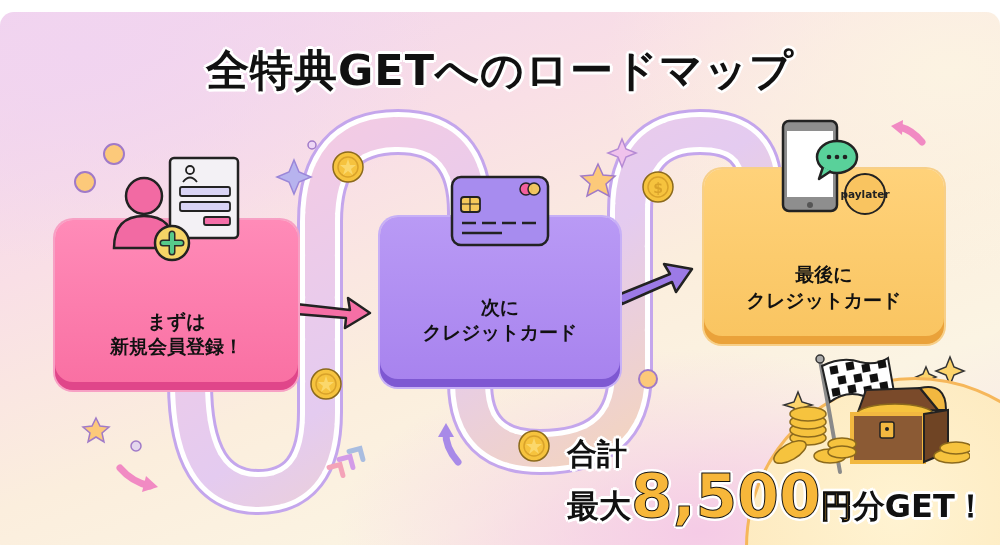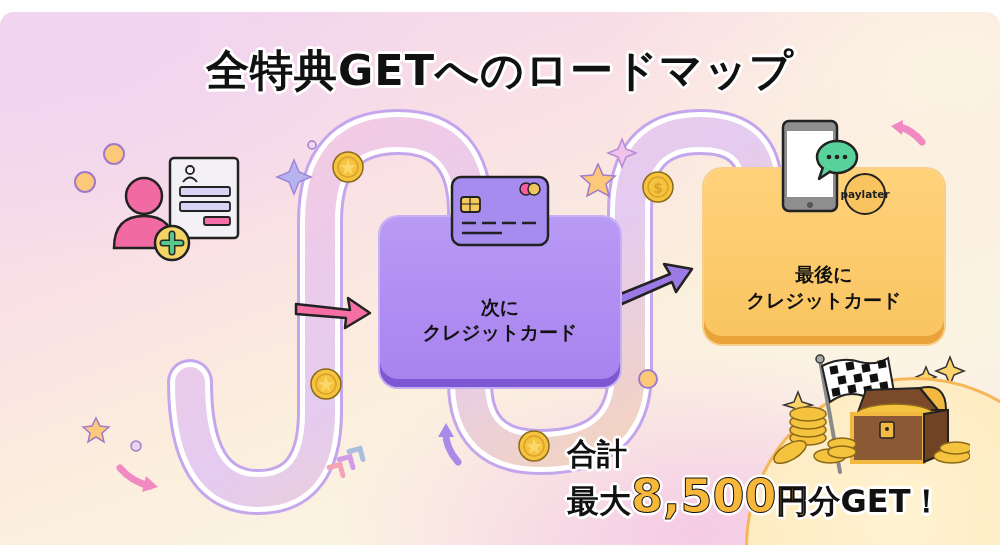--- a/index.html
+++ b/index.html
@@ -30,21 +30,21 @@
   .card-3 { left: 704px; top: 157px; width: 240px; height: 175px; background: linear-gradient(#ffd27a, #f9c460); box-shadow: inset 0 -8px 0 #eaa23a, 0 0 0 2px #f7cf88; }
   .card-1 .text { margin-top: 58px; }
   .card-2 .text { margin-top: 36px; }
   .card-3 .text { margin-top: 62px; }
   .total {
     position: absolute; left: 567px; top: 424px; font-weight: 700; color: #111;
     text-shadow: 3px 0 0 #fff, -3px 0 0 #fff, 0 3px 0 #fff, 0 -3px 0 #fff, 2px 2px 0 #fff, -2px -2px 0 #fff, 2px -2px 0 #fff, -2px 2px 0 #fff;
   }
   .total .l1 { font-size: 30px; line-height: 36px; display: block; }
   .total .l2 { font-size: 32px; line-height: 48px; display: block; white-space: nowrap; }
-  .total .amount { font-size: 46px; color: #f7b73a; margin-top: 48px; -webkit-text-stroke: 1px #111; }
+  .total .amount { font-size: 60px; color: #f7b73a; margin-top: 48px; -webkit-text-stroke: 1px #111; }
   .total .yen { font-size: 32px; color: #f7b73a; -webkit-text-stroke: 1px #111; }
   .reward-circle {
     position: absolute; left: 745px; top: 365px; width: 340px; height: 340px; border-radius: 50%;
     background: radial-gradient(circle at 45% 40%, #fff3d2 0%, #fde9bd 70%); border: 3px solid #f6b75a;
   }
 </style>
 </head>
 <body>
 
 <div class="canvas">
@@ -154,20 +154,26 @@
 
   <svg class="abs" style="left:0;top:0" width="1000" height="545">
     <g>
       <path d="M 296 292 L 350 298 L 348 286 L 370 301 L 345 316 L 346 306 L 296 302 Z" fill="#f56fa5" stroke="#222" stroke-width="2.5" stroke-linejoin="round"></path>
     </g>
     <g>
       <path d="M 618 283 L 670 262 L 664 252 L 692 257 L 676 280 L 672 270 L 622 292 Z" fill="#9c7ae6" stroke="#222" stroke-width="2.5" stroke-linejoin="round"></path>
     </g>
   </svg>
 
+  <div class="card card-1">
+    <div class="text">
+      <span class="line">まずは</span>
+      <span class="line">新規会員登録！</span>
+    </div>
+  </div>
   <svg class="abs" style="left:110px;top:142px" width="140" height="120">
     <rect x="60" y="4" width="68" height="80" rx="4" fill="#f3f1f5" stroke="#222" stroke-width="2.5"></rect>
     <circle cx="80" cy="16" r="4" fill="none" stroke="#222" stroke-width="1.8"></circle>
     <path d="M 73 28 Q 80 19 87 28" fill="none" stroke="#222" stroke-width="1.8"></path>
     <rect x="70" y="33" width="50" height="9" rx="2" fill="#d9d4f5" stroke="#222" stroke-width="1.8"></rect>
     <rect x="70" y="48" width="50" height="9" rx="2" fill="#d9d4f5" stroke="#222" stroke-width="1.8"></rect>
     <rect x="94" y="63" width="26" height="8" rx="2" fill="#f46ea8" stroke="#222" stroke-width="1.8"></rect>
     <circle cx="34" cy="42" r="18" fill="#f26aa3" stroke="#222" stroke-width="2.5"></circle>
     <path d="M 4 94 Q 4 62 34 62 Q 64 62 64 94 Z" fill="#f26aa3" stroke="#222" stroke-width="2.5"></path>
     <circle cx="62" cy="89" r="17" fill="#f5d466" stroke="#222" stroke-width="2.5"></circle>

